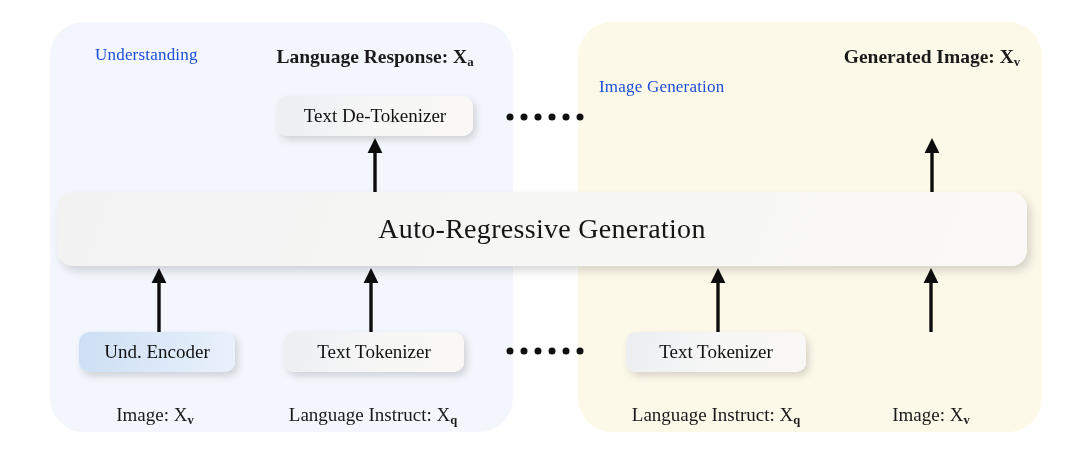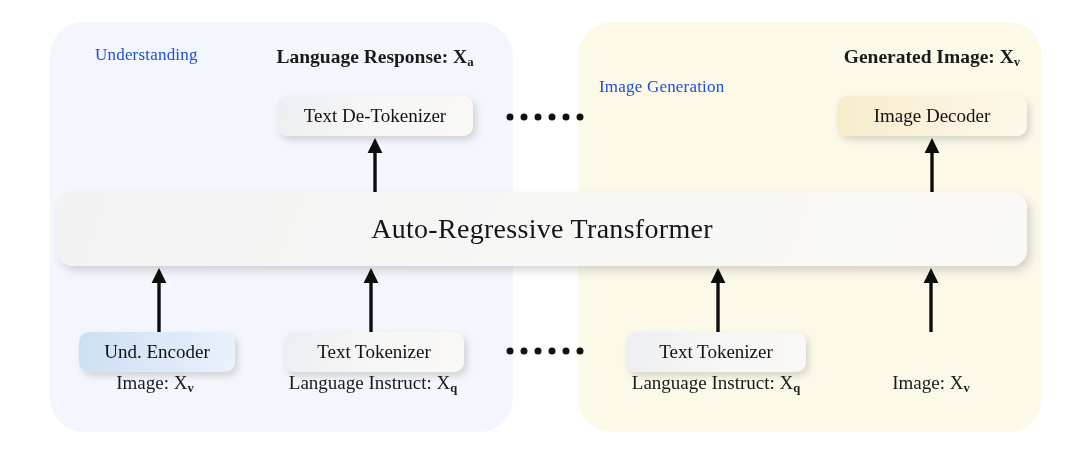--- a/index.html
+++ b/index.html
@@ -62,21 +62,21 @@
   .caption sub {
     font-size: .66em;
     font-weight: bold;
     vertical-align: baseline;
     position: relative;
     top: .26em;
   }
 
   
   .caption.bottom {
-    top: 372px;
+    top: 404px;
     font-weight: normal;
     font-size: 19px;
     text-align: right;
   }
 
   
   .box {
     position: absolute;
     display: flex;
     align-items: center;
@@ -150,21 +150,20 @@
   <div class="panel panel-understanding"></div>
   <div class="panel panel-generation"></div>
 
   <div class="panel-title left">Understanding</div>
   <div class="panel-title right">Image Generation</div>
 
   <div class="caption top" style="left:375px"><span>Language Response: X</span><sub>a</sub></div>
   <div class="caption top" style="left:932px"><span>Generated Image: X</span><sub>v</sub></div>
 
   <div class="box box-gray" style="left:375px;top:96px;width:196px;height:40px">Text De-Tokenizer</div>
-  <div class="box box-cream" style="left:932px;top:96px;width:190px;height:40px">Image Decoder</div>
 
   <div class="ellipsis" style="left:545px;top:117px">
     <span></span>
       <span></span>
       <span></span>
       <span></span>
       <span></span>
       <span></span>
   </div>
 
@@ -175,21 +174,21 @@
       </svg>
   </div>
   <div class="arrow" style="left:932px;top:138px">
     <svg width="18" height="56" viewBox="0 0 18 56">
         <path d="M9 56 L9 13" stroke="#0d0d0d" stroke-width="3.4" fill="none"></path>
         <path d="M9 0 L16.4 15 L1.6 15 Z" fill="#0d0d0d"></path>
       </svg>
   </div>
 
   <div class="transformer">
-    <span class="transformer-label">Auto-Regressive Transformer</span>
+    <span class="transformer-label">Auto-Regressive Generation</span>
   </div>
 
   <div class="arrow" style="left:159px;top:268px">
     <svg width="18" height="64" viewBox="0 0 18 64">
         <path d="M9 64 L9 13" stroke="#0d0d0d" stroke-width="3.4" fill="none"></path>
         <path d="M9 0 L16.4 15 L1.6 15 Z" fill="#0d0d0d"></path>
       </svg>
   </div>
   <div class="arrow" style="left:371px;top:268px">
     <svg width="18" height="64" viewBox="0 0 18 64">

